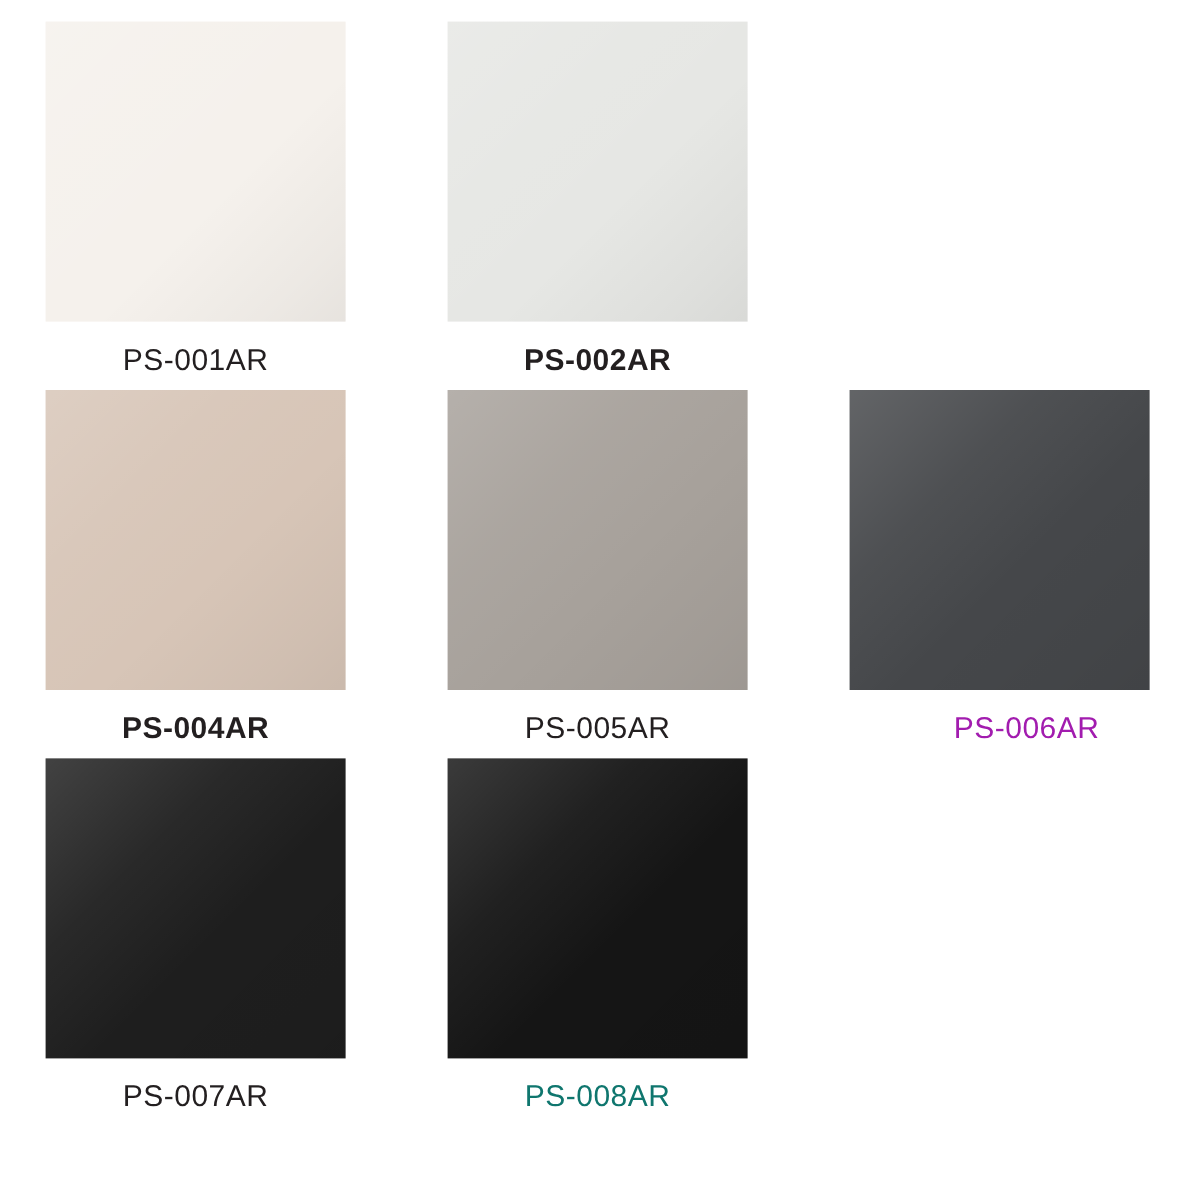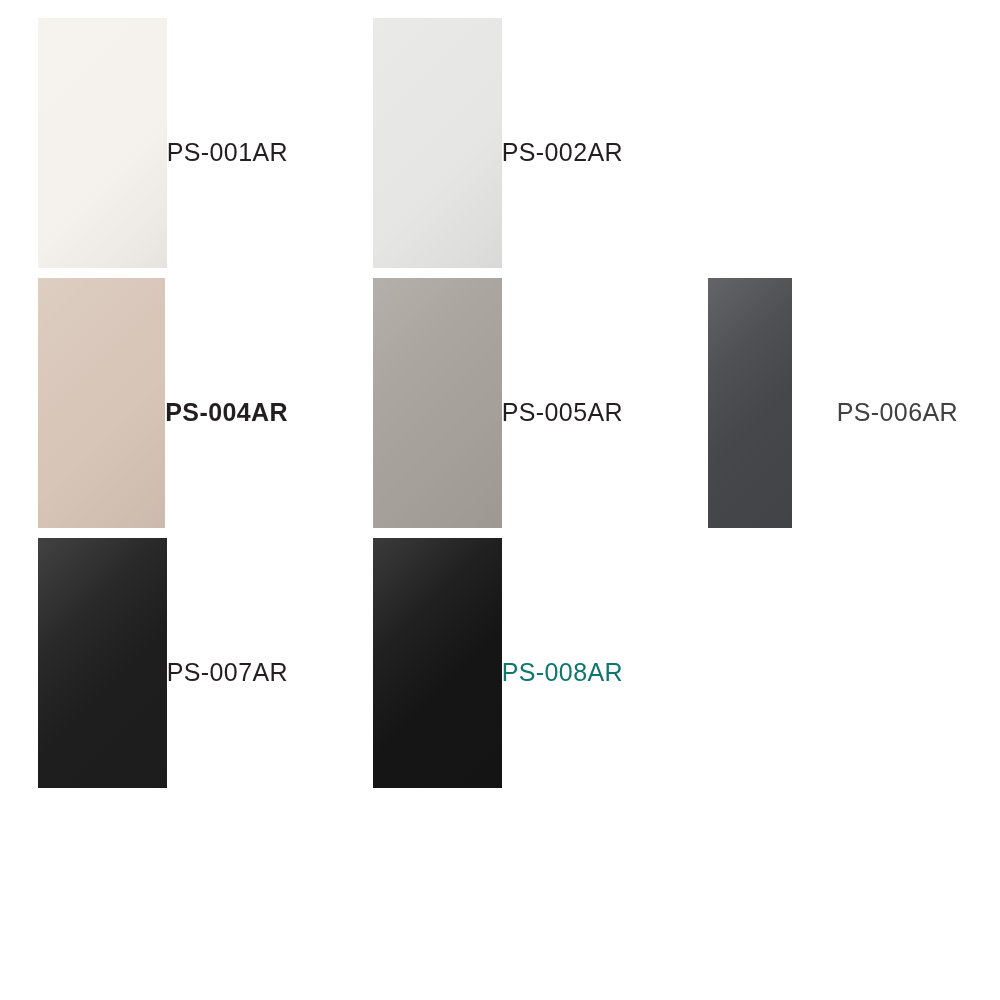--- a/index.html
+++ b/index.html
@@ -26,21 +26,21 @@
   .swatch-row {
     display: flex;
     flex-direction: row;
     margin-bottom: 10px;
   }
 
   .swatch-cell {
     width: 250px;
     margin-right: 85px;
     display: flex;
-    flex-direction: row;
+    flex-direction: column;
     align-items: center;
   }
 
   .swatch-chip {
     width: 250px;
     height: 250px;
     box-sizing: border-box;
     position: relative;
     background: #cccccc;
   }
@@ -82,41 +82,41 @@
 
   <div class="swatch-row">
 
     <div class="swatch-cell">
       <div class="swatch-chip" style="background-color: rgb(245, 241, 236);"></div>
       <div class="swatch-label" style="color: rgb(35, 31, 32);">PS-001AR</div>
     </div>
 
     <div class="swatch-cell">
       <div class="swatch-chip" style="background-color: rgb(230, 231, 228);"></div>
-      <div class="swatch-label" style="color: rgb(35, 31, 32);">PS-002AR</div>
+      <div class="swatch-label" style="color: rgb(35, 31, 32); font-weight: bold;">PS-002AR</div>
     </div>
 
 
   </div>
 
   <div class="swatch-row">
 
     <div class="swatch-cell">
       <div class="swatch-chip" style="background-color: rgb(215, 197, 183);"></div>
       <div class="swatch-label" style="color: rgb(35, 31, 32); font-weight: bold;">PS-004AR</div>
     </div>
 
     <div class="swatch-cell">
       <div class="swatch-chip" style="background-color: rgb(167, 161, 155);"></div>
       <div class="swatch-label" style="color: rgb(35, 31, 32);">PS-005AR</div>
     </div>
 
     <div class="swatch-cell">
       <div class="swatch-chip" style="background-color: rgb(69, 71, 74);"></div>
-      <div class="swatch-label" style="color: #404040; margin-left: 45px;">PS-006AR</div>
+      <div class="swatch-label" style="color: #a21caf; margin-left: 45px;">PS-006AR</div>
     </div>
 
   </div>
 
   <div class="swatch-row">
 
     <div class="swatch-cell">
       <div class="swatch-chip" style="background-color: rgb(30, 30, 30);"></div>
       <div class="swatch-label" style="color: rgb(35, 31, 32);">PS-007AR</div>
     </div>

